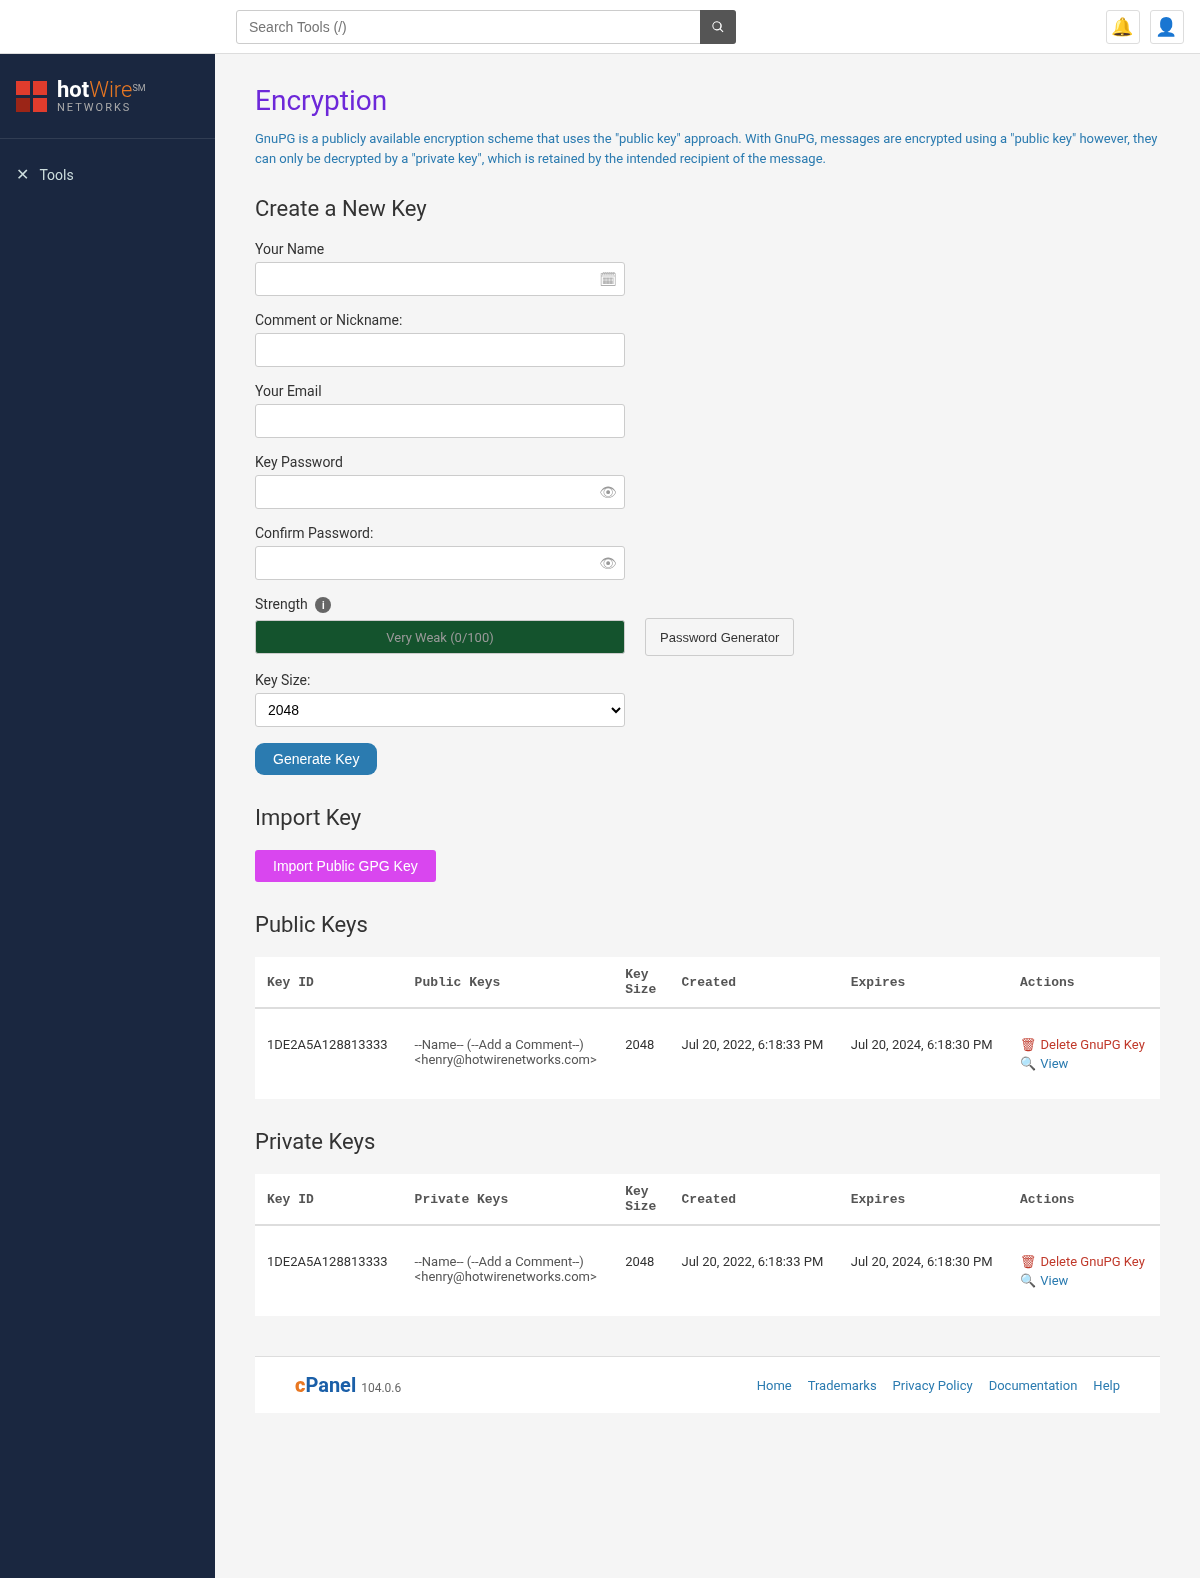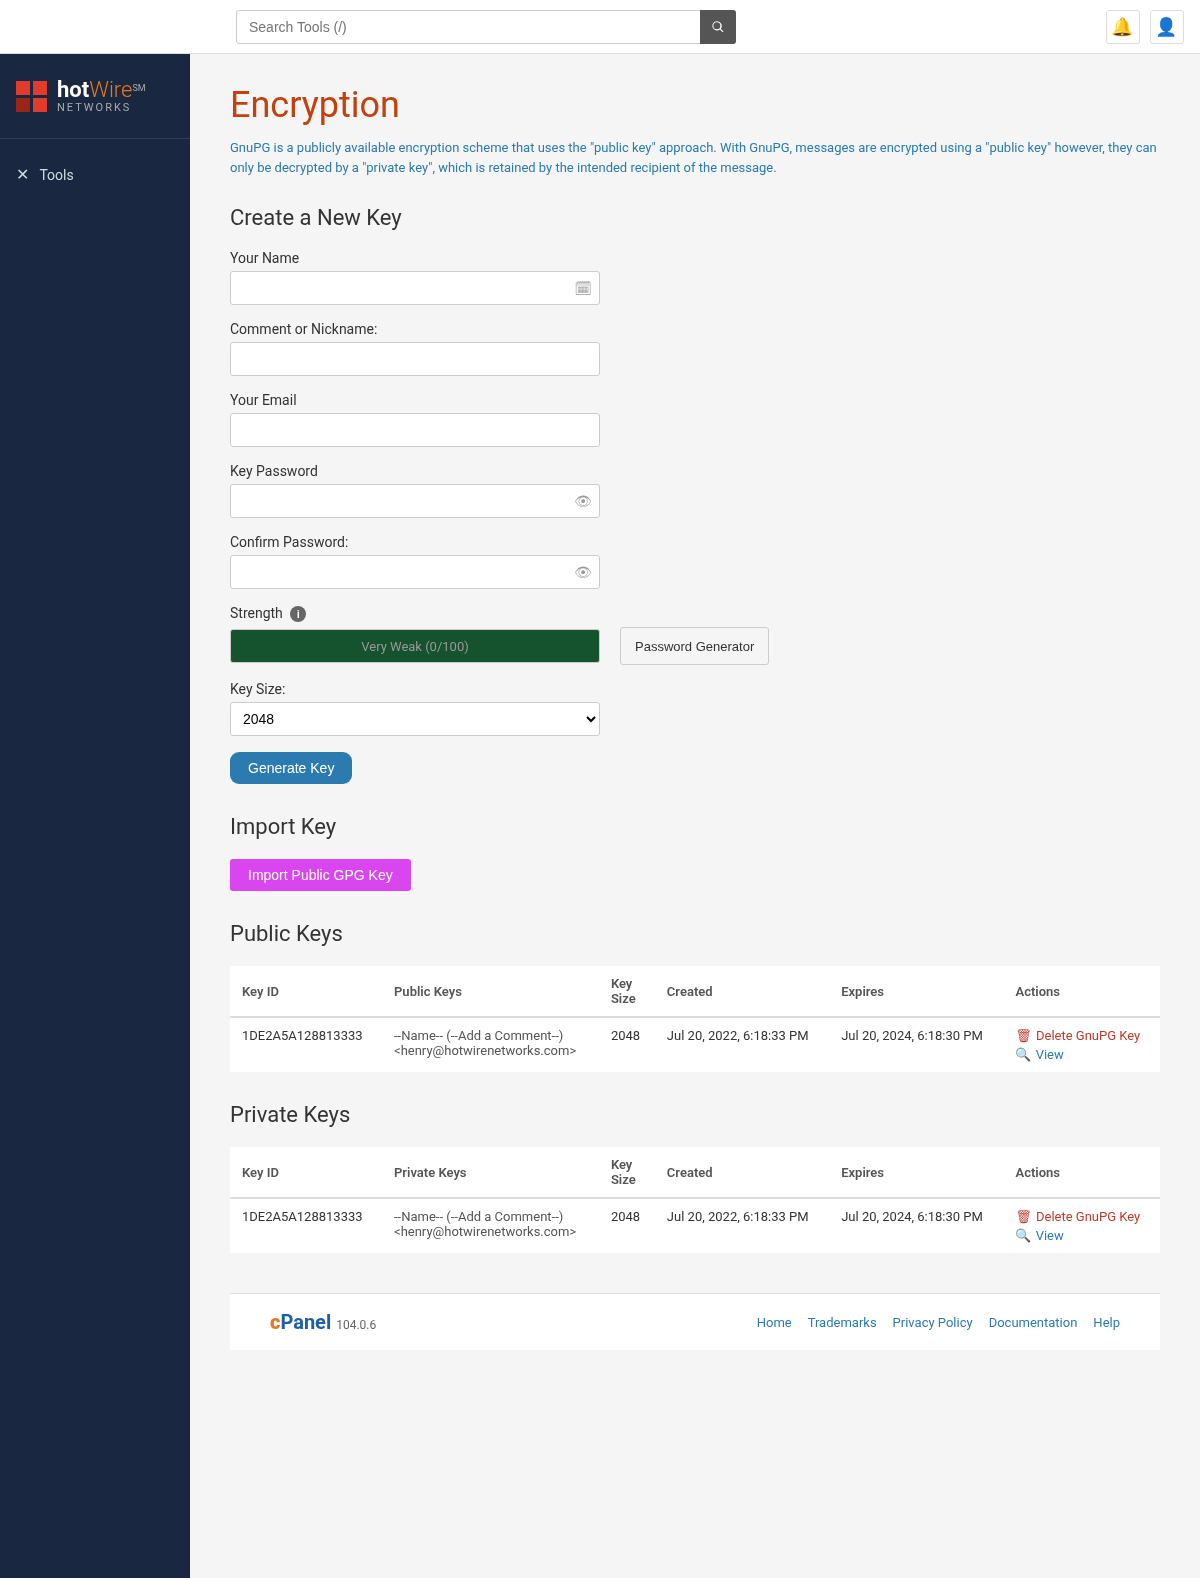--- a/index.html
+++ b/index.html
@@ -4,38 +4,38 @@
   <style>
     * { box-sizing: border-box; margin: 0; padding: 0; }
     body { font-family: -apple-system, BlinkMacSystemFont, "Segoe UI", Roboto, sans-serif; font-size: 14px; background: #f5f5f5; display: flex; flex-direction: column; min-height: 1578px; }
 
     
     .app-wrapper { display: flex; flex-direction: column; min-height: 1578px; }
     .top-bar { background: #fff; border-bottom: 1px solid #ddd; display: flex; align-items: center; justify-content: flex-end; padding: 0 16px; height: 54px; position: fixed; top: 0; left: 0; right: 0; z-index: 100; }
     .main-layout { display: flex; flex: 1; margin-top: 54px; }
 
     
-    .sidebar { width: 190px; min-height: calc(1578px - 54px); background: #1a2740; display: flex; flex-direction: column; flex-shrink: 0; }
+    .sidebar { width: 215px; min-height: calc(1578px - 54px); background: #1a2740; display: flex; flex-direction: column; flex-shrink: 0; }
     .sidebar-logo { padding: 24px 16px; display: flex; align-items: center; gap: 10px; border-bottom: 1px solid rgba(255,255,255,0.1); }
     .logo-icon { display: flex; flex-direction: column; gap: 3px; }
     .logo-squares { display: grid; grid-template-columns: 1fr 1fr; gap: 3px; }
     .logo-sq { width: 14px; height: 14px; }
     .logo-sq.red { background: #e03c2d; }
     .logo-sq.dark-red { background: #9b2517; }
     .logo-text { color: #fff; line-height: 1.1; }
     .logo-text .networks { font-size: 11px; letter-spacing: 2px; color: #aaa; display: block; }
     .sidebar-nav { padding: 16px 0; }
     .sidebar-item { display: flex; align-items: center; gap: 10px; padding: 10px 16px; color: #cdd; cursor: pointer; font-size: 14px; }
     .sidebar-item .icon { font-size: 16px; }
 
     
     .content { flex: 1; padding: 30px 40px 40px; background: #f5f5f5; overflow-y: auto; }
 
     
-    .page-title { font-size: 36px; font-weight: 400; color: #c2410c; margin-bottom: 12px; }
+    .page-title { font-size: 28px; font-weight: 400; color: #6d28d9; margin-bottom: 12px; }
     .page-desc { color: #2b7bb0; font-size: 13px; line-height: 1.5; margin-bottom: 28px; }
 
     
     .section-title { font-size: 22px; font-weight: 400; color: #333; margin-bottom: 20px; }
 
     
     .form-group { margin-bottom: 16px; }
     .form-label { display: block; margin-bottom: 5px; color: #333; font-size: 14px; }
     .form-input { width: 100%; max-width: 370px; height: 34px; border: 1px solid #ccc; border-radius: 3px; padding: 0 30px 0 8px; font-size: 14px; background: #fff; outline: none; }
     .input-wrapper { position: relative; display: inline-block; width: 100%; max-width: 370px; }
@@ -55,22 +55,22 @@
     
     .key-size-select { width: 100%; max-width: 370px; height: 34px; border: 1px solid #ccc; border-radius: 3px; padding: 0 8px; font-size: 14px; background: #fff; cursor: pointer; }
 
     
     .btn-primary { background: #2b7bb0; color: #fff; border: none; border-radius: 9px; padding: 8px 18px; font-size: 14px; cursor: pointer; }
     .btn-blue { background: #d946ef; color: #fff; border: none; border-radius: 3px; padding: 8px 18px; font-size: 14px; cursor: pointer; }
 
     
     .table-section { margin-top: 30px; }
     .data-table { width: 100%; border-collapse: collapse; background: #fff; }
-    .data-table th { text-align: left; padding: 10px 12px; font-size: 13px; color: #555; font-weight: 600; border-bottom: 2px solid #ddd; }
-    .data-table td { padding: 10px 12px; font-size: 13px; color: #333; border-bottom: 1px solid #eee; vertical-align: top; }
+    .data-table th { text-align: left; padding: 10px 12px; font-size: 13px; color: #555; font-weight: 600; border-bottom: 2px solid #ddd; font-family: Liberation Mono, monospace; }
+    .data-table td { padding: 28px 12px; font-size: 13px; color: #333; border-bottom: 1px solid #eee; vertical-align: top; }
     .data-table tr:last-child td { border-bottom: none; }
     .key-name { color: #555; }
     .key-email { color: #555; }
     .action-link { color: #c0392b; text-decoration: none; font-size: 13px; display: flex; align-items: center; gap: 4px; margin-bottom: 4px; }
     .action-link-view { color: #2b7bb0; text-decoration: none; font-size: 13px; display: flex; align-items: center; gap: 4px; }
 
     
     .search-wrapper { position: relative; flex: 1; max-width: 500px; margin-right: auto; margin-left: 220px; }
     .search-input { width: 100%; height: 34px; border: 1px solid #ccc; border-radius: 3px; padding: 0 36px 0 12px; font-size: 14px; outline: none; }
     .search-btn { position: absolute; right: 0; top: 0; height: 34px; width: 36px; background: #555; border: none; border-radius: 0 3px 3px 0; cursor: pointer; display: flex; align-items: center; justify-content: center; }

